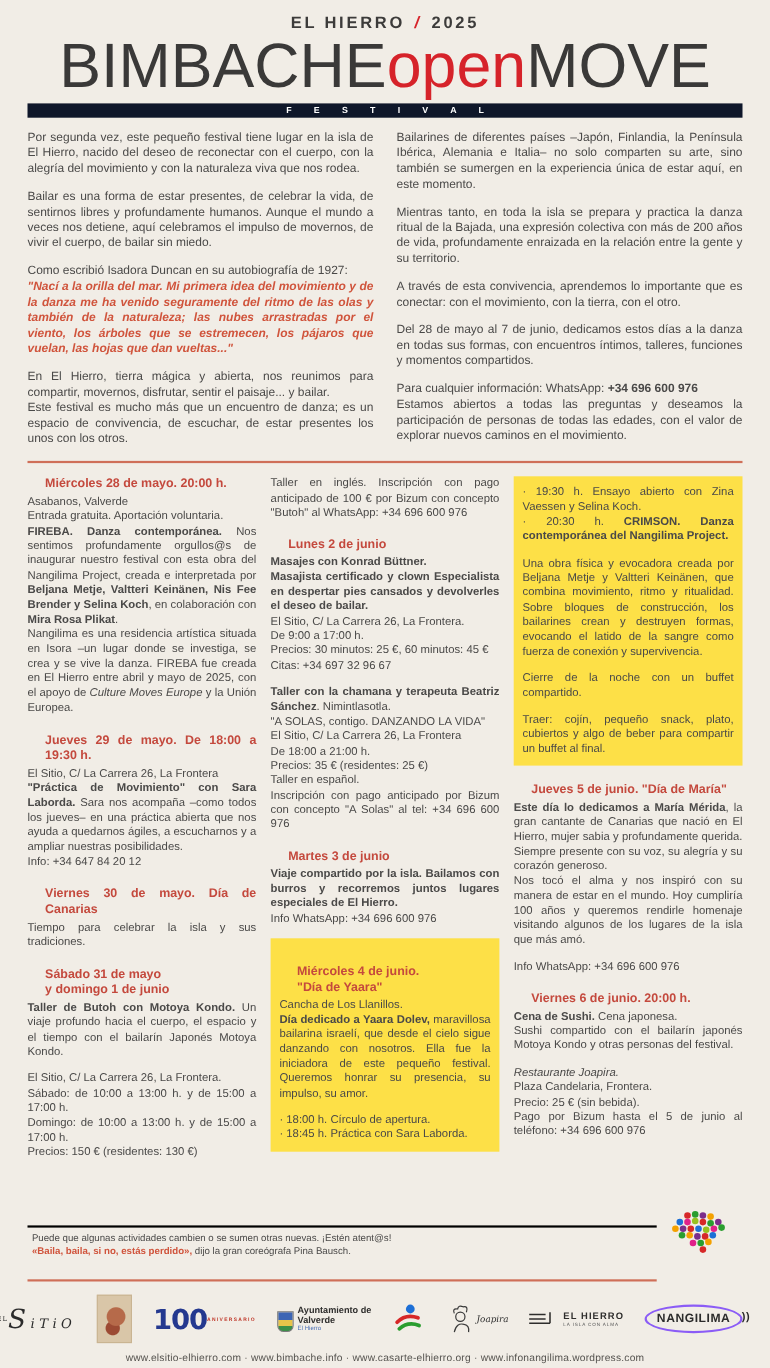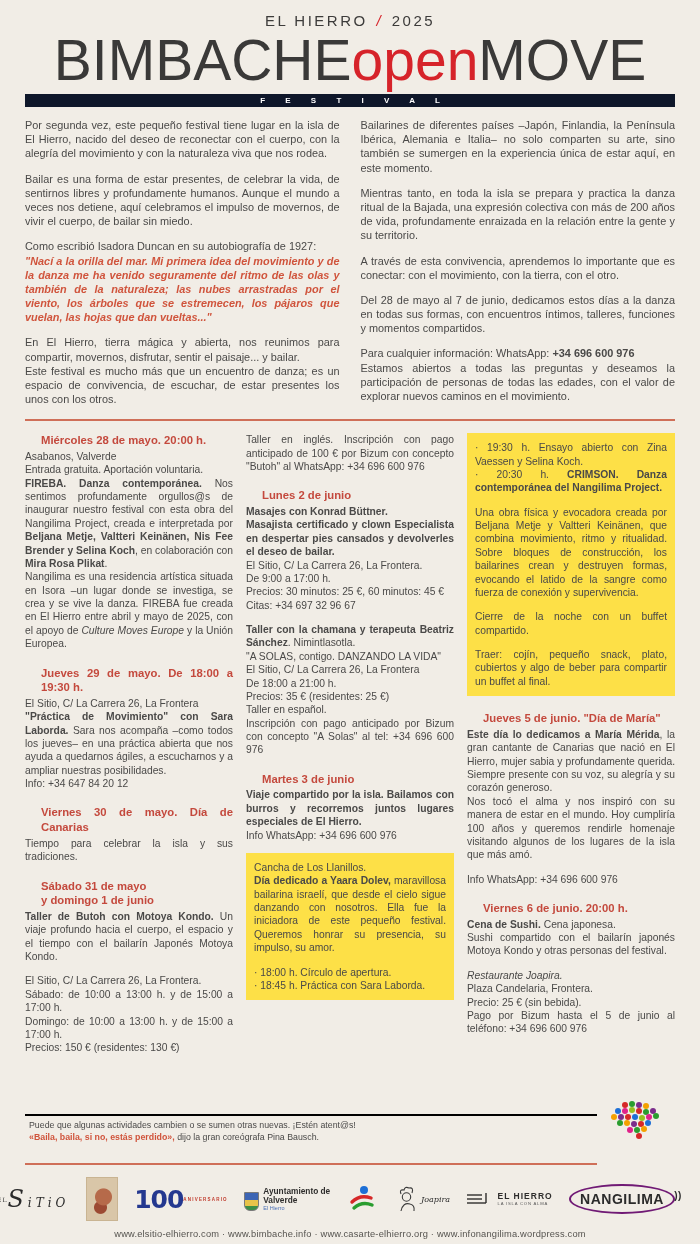--- a/index.html
+++ b/index.html
@@ -5,21 +5,21 @@
   html,body{margin:0;padding:0;}
   body{
     width:700px;height:1244px;
     background:#f1ede6;
     font-family:"Liberation Sans",sans-serif;
     color:#474645;
     position:relative;overflow:hidden;
   }
   .page{padding:12px 25px 0;}
   
-  .loc-year{ text-align:center; font-size:15px; font-weight:normal; letter-spacing:2.5px; color:#3c3b3a;}
+  .loc-year{ text-align:center; font-size:15px; font-weight:bold; letter-spacing:2.5px; color:#3c3b3a;}
   .loc-year .slash{color:#d6232a;font-style:italic;padding:0 2px;}
   .big-title{ text-align:center; font-size:57px; line-height:1.02; color:#3a3938; font-weight:normal; letter-spacing:0; white-space:nowrap; margin-top:2px;}
   .big-title .accent{color:#d6232a;}
   .festival-bar{ background:#0f172a; height:13px; margin-top:5px; display:flex; align-items:center; justify-content:center;}
   .festival-bar span{ color:#fff; font-size:8px; font-weight:bold; letter-spacing:9px; text-indent:9px;}
   
   .intro{display:flex; gap:21px; margin-top:11px;}
   .intro-col{flex:1; font-size:10.9px; line-height:1.3; text-align:justify; color:#4a4948;}
   
   .block{margin:0;}
@@ -53,21 +53,21 @@
   .cien-number{font-size:25px;font-weight:900;color:#24388f;letter-spacing:-1px;line-height:1;font-family:"DejaVu Sans",sans-serif;}
   .cien-label{font-size:4.5px;font-weight:bold;letter-spacing:1.2px;color:#c0392b;margin-top:1px;}
   .valverde{flex-direction:row;gap:4px;align-items:flex-end;}
   .shield{width:13px;height:17px;background:linear-gradient(180deg,#3d65b4 0 40%,#e8c44a 40% 75%,#3d8f48 75%);border:1px solid #7a7a7a;border-radius:0 0 6px 6px;}
   .valverde-text{font-size:8.3px;font-weight:bold;line-height:1.1;color:#2e2d2c;}
   .valverde-sub{font-size:5.5px;font-weight:normal;color:#4a6fb5;}
   .joapira-label{font-size:8px;font-style:italic;font-family:"DejaVu Serif",serif;margin-top:1px;}
   .eh-logo{flex-direction:row;gap:5px;}
   .eh-text1{font-size:8.5px;font-weight:bold;letter-spacing:1px;color:#2e2d2c;line-height:1.1;}
   .eh-text2{font-size:4.2px;letter-spacing:0.8px;color:#555;}
-  .nangilima{ border:2px solid #701a75; border-radius:50%; padding:5px 9px; font-weight:bold; font-size:14px; letter-spacing:0.5px; position:relative;}
+  .nangilima{ border:2px solid #8b5cf6; border-radius:50%; padding:5px 9px; font-weight:bold; font-size:11px; letter-spacing:0.5px; position:relative;}
   .nangilima::after{content:"))";position:absolute;right:-9px;top:4px;font-weight:bold;font-size:10px;}
   .urls{ text-align:center; font-size:9.3px; color:#55534f; margin-top:5px; letter-spacing:0.2px;}
 </style>
 </head>
 <body>
 
 <div class="page">
 
   <div class="loc-year">
     <span>EL HIERRO</span>
@@ -139,20 +139,21 @@
           <div class="block"><span>El Sitio, C/ La Carrera 26, La Frontera</span></div>
           <div class="block"><span>De 18:00 a 21:00 h.</span></div>
           <div class="block"><span>Precios: 35 € (residentes: 25 €)</span></div>
           <div class="block"><span>Taller en español.</span></div>
           <div class="block"><span>Inscripción con pago anticipado por Bizum con concepto "A Solas" al tel: +34 696 600 976</span></div>
           <div class="block date"><span>Martes 3 de junio</span></div>
           <div class="block"><span class="b">Viaje compartido por la isla. </span><span class="b">Bailamos con burros y recorremos juntos lugares especiales de El Hierro.</span></div>
           <div class="block"><span>Info WhatsApp: +34 696 600 976</span></div>
         </div>
         <div class="sec box">
+          <div class="block date"><span>Miércoles 4 de junio.</span><br><span>"Día de Yaara"</span></div>
           <div class="block"><span>Cancha de Los Llanillos.</span></div>
           <div class="block"><span class="b">Día dedicado a Yaara Dolev,</span><span> maravillosa bailarina israelí, que desde el cielo sigue danzando con nosotros. Ella fue la iniciadora de este pequeño festival. Queremos honrar su presencia, su impulso, su amor.</span></div>
           <div class="block gap"><span>· 18:00 h. Círculo de apertura.</span></div>
           <div class="block"><span>· 18:45 h. Práctica con Sara Laborda.</span></div>
         </div>
       </div>
     <div class="col">
         <div class="sec box">
           <div class="block"><span>· 19:30 h. Ensayo abierto con Zina Vaessen y Selina Koch.</span></div>
           <div class="block"><span>· 20:30 h. </span><span class="b">CRIMSON. Danza contemporánea del Nangilima Project.</span></div>

